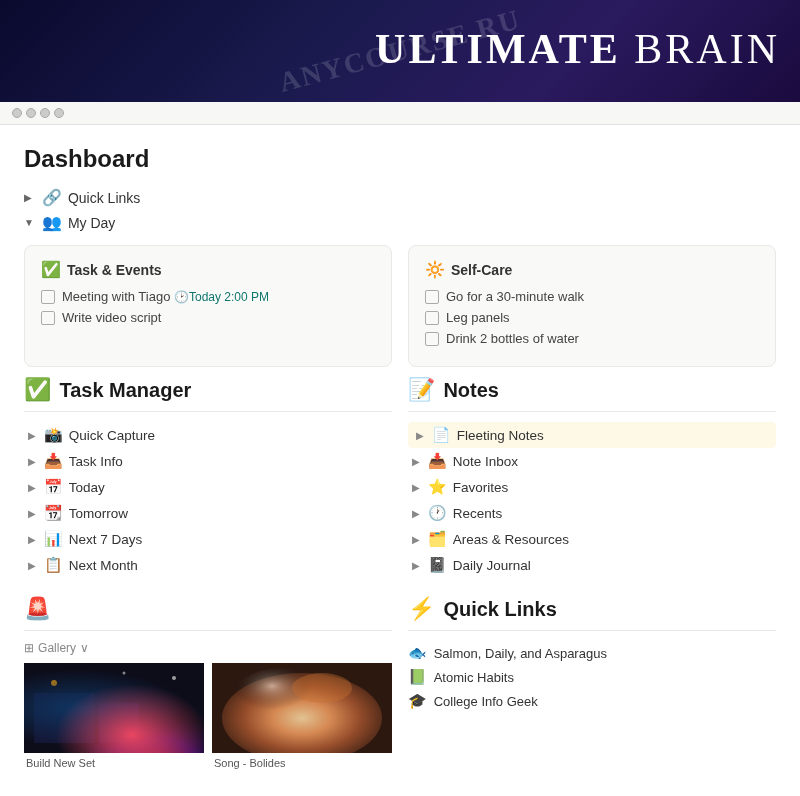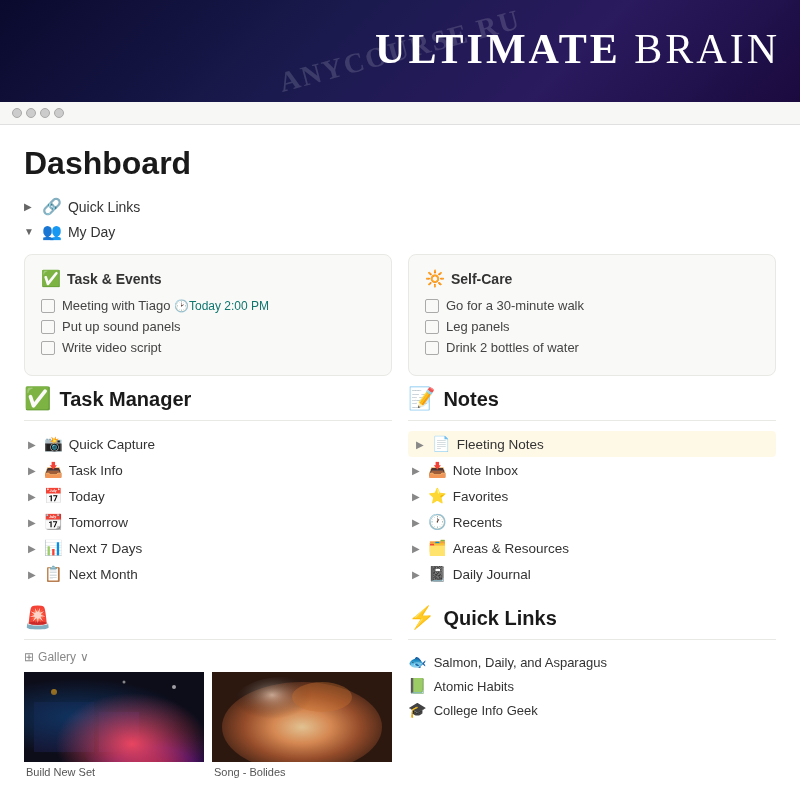--- a/index.html
+++ b/index.html
@@ -71,21 +71,21 @@
       border: 1px solid #aaa;
     }
 
     
     .content {
       background: #fff;
       padding: 20px 24px;
     }
 
     .page-title {
-      font-size: 32px;
+      font-size: 24px;
       font-weight: 700;
       color: #1a1a1a;
       margin-bottom: 12px;
     }
 
     
     .nav-item {
       display: flex;
       align-items: center;
       gap: 6px;
@@ -305,24 +305,20 @@
       <div class="card-title">
         <span class="card-icon">✅</span>
         <span>Task &amp; Events</span>
       </div>
       <div class="task-item">
         <div class="checkbox"></div>
         <div>
           <span>Meeting with Tiago </span>
           <span class="task-meta">🕑Today 2:00 PM</span>
         </div>
-      </div>
-      <div class="task-item">
-        <div class="checkbox"></div>
-        <span>Put up sound panels</span>
       </div>
       <div class="task-item">
         <div class="checkbox"></div>
         <span>Write video script</span>
       </div>
     </div>
 
     <div class="card">
       <div class="card-title">
         <span class="card-icon">🔆</span>

